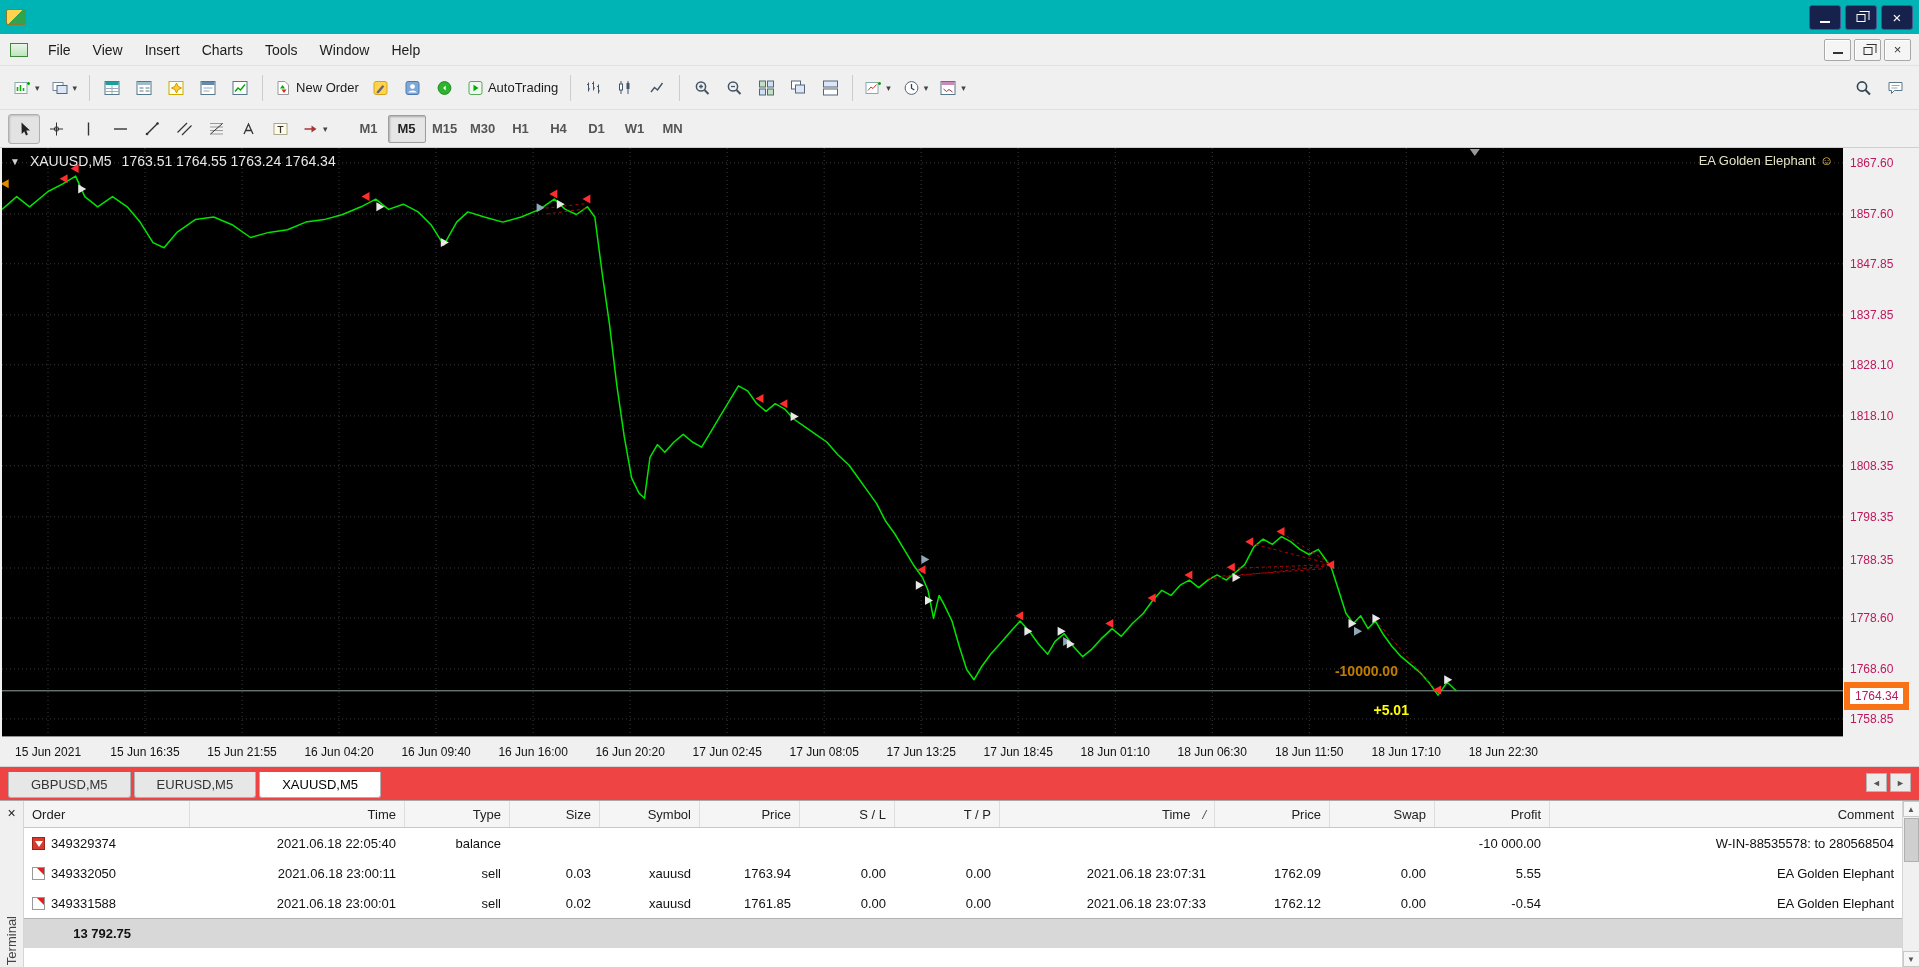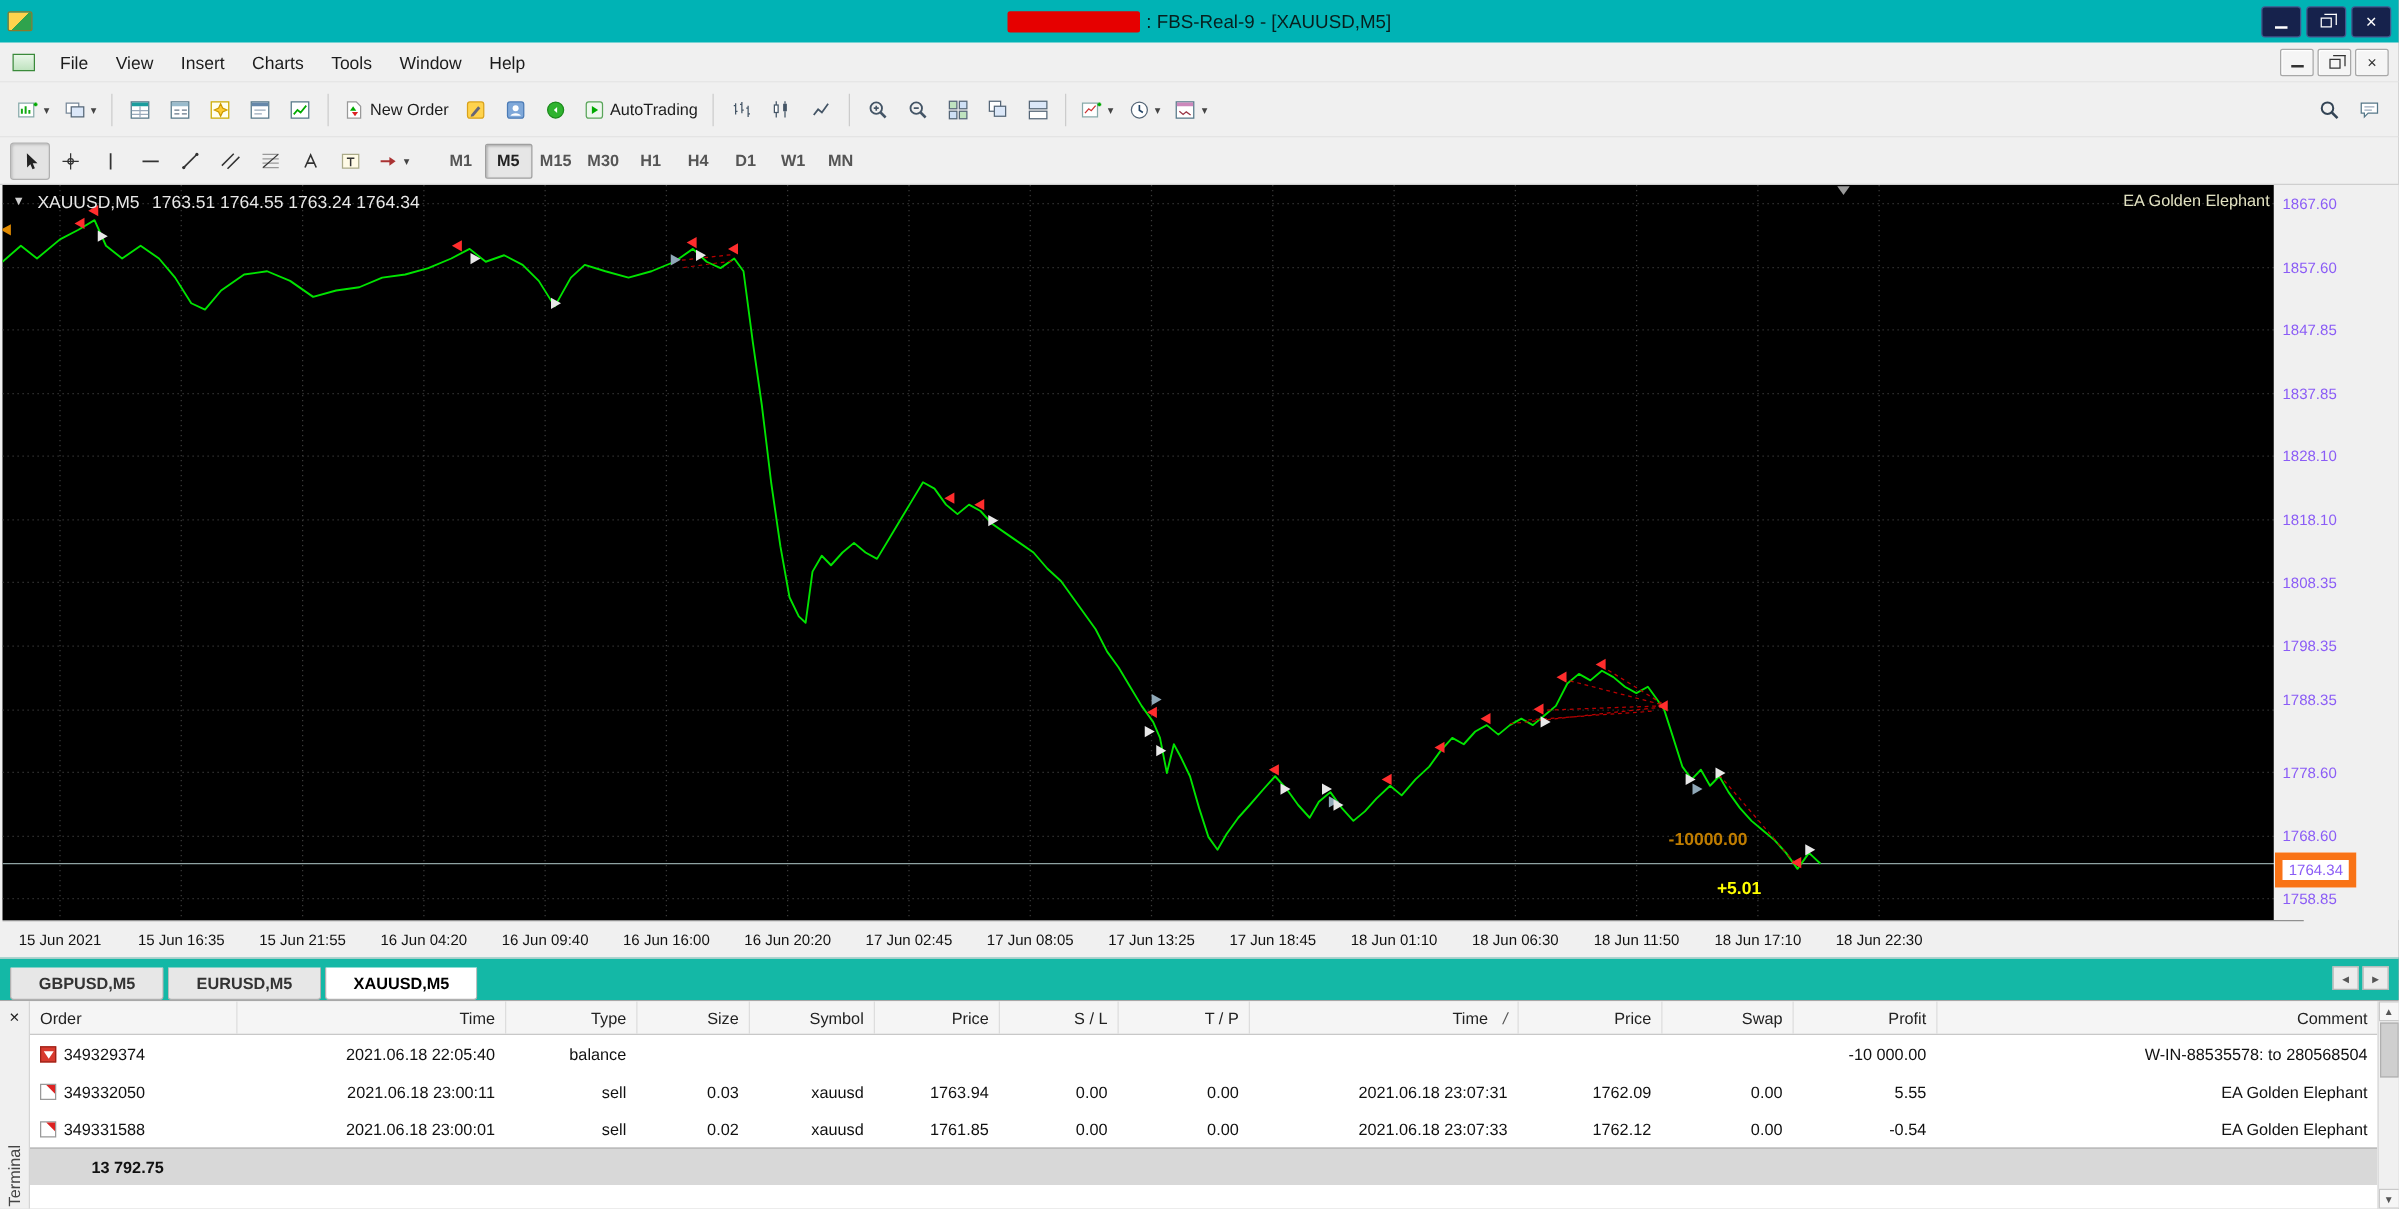--- a/index.html
+++ b/index.html
@@ -53,29 +53,29 @@
   .tf.active { background:#e6e6e6; border:1px solid #9f9f9f; box-shadow:inset 1px 1px 2px #aaa; color:#222; }
 
   
   .chart-region { height:618px; position:relative; background:#f0f0f0; }
   .plot { position:absolute; left:2px; top:0; width:1841px; height:588px; background:#000; }
   #chart-svg { position:absolute; left:0; top:0; }
   .chart-header { position:absolute; left:8px; top:5px; color:#e8e8e8; font-size:14px; display:flex; gap:10px; align-items:center; }
   .collapse { color:#cfcfcf; font-size:10px; }
   .ea-label { position:absolute; right:10px; top:5px; color:#e2e2c2; font-size:13px; display:flex; gap:4px; align-items:center; }
   .smiley { color:#ffd24d; }
-  .scale { position:absolute; right:0; top:0; width:100px; height:588px; font-size:12px; color:#8b5cf6; background:#f0f0f0; }
+  .scale { position:absolute; right:0; top:0; width:76px; height:588px; font-size:12px; color:#be185d; background:#f0f0f0; }
   .scale-label { position:absolute; left:7px; white-space:nowrap; }
   .cur-price { position:absolute; left:1px; padding:1px 5px; background:#ffffff; border:6px solid #f97316; white-space:nowrap; }
   .taxis { position:absolute; left:2px; top:588px; width:1841px; height:30px; font-size:12px; color:#111;
     background:#f0f0f0; border-top:1px solid #909090; position:absolute; overflow:hidden; }
   .tlabel { position:absolute; top:8px; width:100px; text-align:center; white-space:nowrap; }
 
   
-  .chart-tabs { height:34px; display:flex; align-items:flex-end; padding:3px 8px 0; background:#14b8a6; position:relative; border-top:1px solid #d5d5d5;font-weight:bold; }
+  .chart-tabs { height:34px; display:flex; align-items:center; padding:3px 8px 0; background:#ef4444; position:relative; border-top:1px solid #d5d5d5; }
   .ctab { padding:5px 22px; font-size:13px; color:#333; background:#e7e7e7; border:1px solid #b0b0b0; border-top:none;
     margin-right:3px; border-radius:0 0 3px 3px; white-space:nowrap; }
   .ctab.active { background:#ffffff; color:#000; }
   .tab-scrolls { position:absolute; right:8px; top:6px; display:flex; gap:3px; }
   .tsc { width:21px; height:19px; border:1px solid #b5b5b5; background:#ececec; color:#555;
     display:flex; align-items:center; justify-content:center; font-size:9px; }
 
   
   .terminal { height:167px; display:flex; background:#fff; border-top:1px solid #a8a8a8; }
   .t-caption { width:24px; background:#f0f0f0; border-right:1px solid #d5d5d5; display:flex; flex-direction:column; align-items:center; padding:5px 0 2px; }
@@ -107,24 +107,20 @@
   .sbtn { width:17px; height:16px; font-size:8px; color:#555; display:flex; align-items:center; justify-content:center;
     border:1px solid #c9c9c9; background:#f6f6f6; }
   .sbtn.down { margin-top:auto; }
   .sthumb { width:15px; height:44px; background:#cfcfcf; border:1px solid #b0b0b0; margin-top:1px; }
 </style>
 </head>
 <body>
 
 <div class="titlebar">
   <span class="app-ic"></span>
-  <div class="title-center">
-    <span class="redact"></span>
-    <span>: FBS-Real-9 - [XAUUSD,M5]</span>
-  </div>
   <div class="win-btns">
     <span class="wbtn">
         <span class="glyph-min"></span>
       </span>
     <span class="wbtn">
         <span class="glyph-restore"></span>
       </span>
     <span class="wbtn">×</span>
   </div>
 </div>

